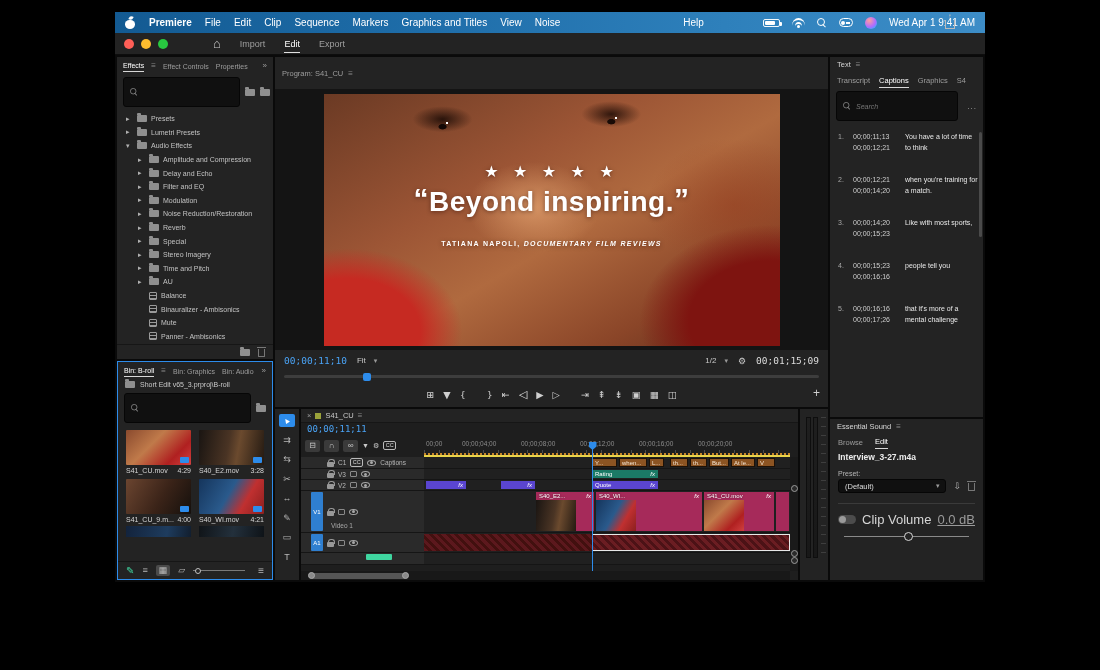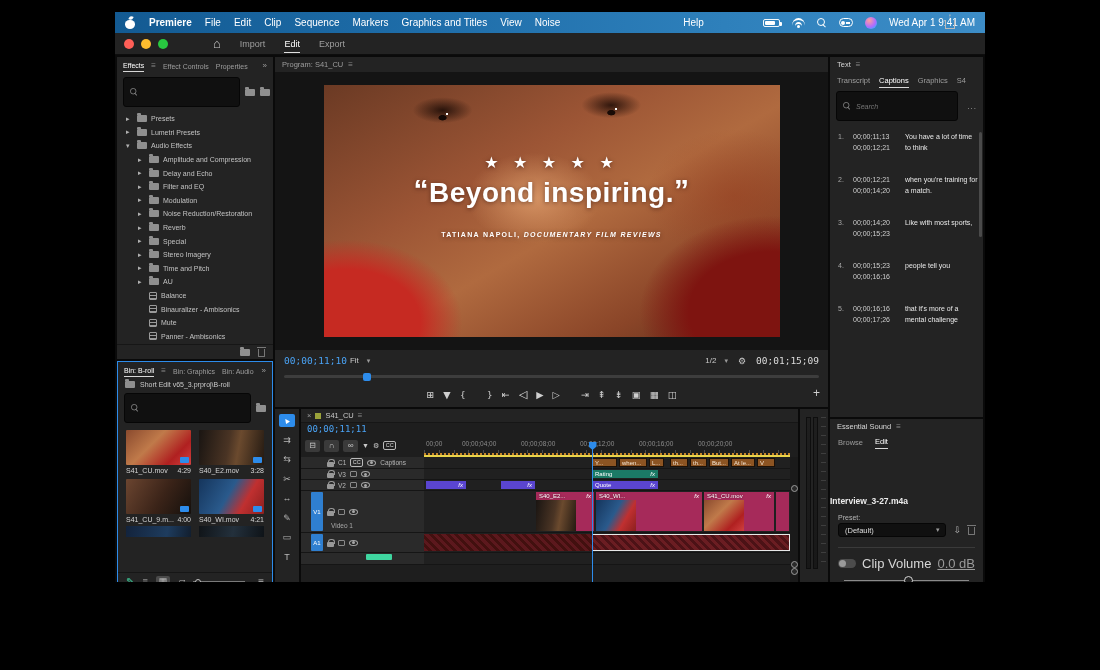--- a/index.html
+++ b/index.html
@@ -95,41 +95,41 @@
 .binfoot{margin-top:auto;height:18px;border-top:1px solid #161616;display:flex;align-items:center;gap:8px;padding:0 8px;color:#b8b8b8;}
 .pencil{color:#3fd6a0;font-size:10px;}
 .viewico{font-size:9px;line-height:1;}
 .active-view{background:#4a4a4a;border-radius:2px;padding:1px 3px;}
 .zslider{position:relative;width:52px;height:8px;}
 .zslider::before{content:"";position:absolute;left:0;right:0;top:3.5px;height:1px;background:#7a7a7a;}
 .zslider i{position:absolute;left:2px;top:1px;width:6px;height:6px;border:1px solid #c0c0c0;border-radius:50%;background:#232323;}
 .binfoot .sort{margin-left:auto;font-size:10px;}
 
 .program{height:350px;display:flex;flex-direction:column;}
-.phead{height:15px;display:flex;align-items:center;gap:5px;padding:0 7px;font-size:7.5px;color:#9d9d9d;}
+.phead{height:32px;display:flex;align-items:center;gap:5px;padding:0 7px;font-size:7.5px;color:#9d9d9d;}
 .pvideo-wrap{flex:1;background:#141414;display:flex;align-items:center;justify-content:center;}
 .pvideo{width:456px;height:252px;position:relative;overflow:hidden;background:
  radial-gradient(6px 4px at 26% 13%,#140906 60%,transparent 75%),
  radial-gradient(2px 2px at 27% 11.5%,#fff 45%,transparent 70%),
  radial-gradient(6px 4px at 63% 11%,#190b06 60%,transparent 75%),
  radial-gradient(2px 2px at 64% 9.5%,#fff 45%,transparent 70%),
  radial-gradient(46px 20px at 26% 10%,rgba(25,10,5,.85),transparent 65%),
  radial-gradient(46px 20px at 63% 8%,rgba(30,12,6,.85),transparent 65%),
  radial-gradient(95px 65px at 46% 45%,rgba(228,163,112,.75),transparent 70%),
  radial-gradient(175px 125px at 5% 94%,#c62a22 0 42%,rgba(198,42,34,0) 66%),
  radial-gradient(205px 150px at 98% 90%,#7e1410 0 40%,rgba(126,20,16,0) 64%),
  radial-gradient(125px 95px at 90% 44%,rgba(150,60,30,.5),transparent 70%),
  linear-gradient(150deg,#6b3a24,#9c5535 35%,#b06a3f 55%,#8a4528 80%,#5c2c1a);}
 .ov{position:absolute;left:0;right:0;text-align:center;color:#fff;text-shadow:0 1px 4px rgba(40,10,5,.5);}
 .stars{top:68px;font-size:16px;letter-spacing:5px;}
 .quote{top:88px;font-size:28px;font-weight:bold;letter-spacing:.5px;}
 .quote .qm{font-size:30px;vertical-align:2px;}
 .attr{top:146px;font-size:7px;font-weight:bold;letter-spacing:1.3px;}
 .attr i{font-style:italic;}
-.tcrow{height:21px;display:flex;align-items:center;gap:3px;padding:0 9px;}
+.tcrow{height:21px;display:flex;align-items:center;gap:10px;padding:0 9px;}
 .tcblue{color:#4aa3f5;font-family:"DejaVu Sans Mono",monospace;font-size:9.5px;}
 .chipdd{display:flex;align-items:center;gap:8px;color:#c9c9c9;font-size:8px;}
 .chipdd .dda{font-size:7px;color:#9a9a9a;}
 .tcr-right{margin-left:auto;display:flex;align-items:center;gap:10px;}
 .wrench{color:#c9c9c9;font-size:9px;}
 .tcdur{color:#dcdcdc;font-family:"DejaVu Sans Mono",monospace;font-size:9.5px;}
 .scrub{height:11px;position:relative;margin:0 9px;}
 .scrub::before{content:"";position:absolute;left:0;right:0;top:4px;height:3px;background:#3d3d3d;border-radius:2px;}
 .scrub .ph{position:absolute;left:14.8%;top:2px;width:8px;height:8px;background:#2d8ceb;border-radius:2px;}
 .transport{height:25px;display:flex;align-items:center;justify-content:center;gap:9px;position:relative;}
@@ -224,21 +224,21 @@
 .dots3{margin-left:4px;color:#b5b5b5;font-size:8px;letter-spacing:1px;}
 .caplist{flex:1;overflow:hidden;padding:8px 4px 0 8px;position:relative;}
 .caprow{display:flex;gap:5px;margin-bottom:22px;font-size:7px;line-height:10.5px;}
 .capn{width:10px;color:#a8a8a8;flex:none;}
 .captimes{width:47px;flex:none;color:#cfcfcf;display:flex;flex-direction:column;}
 .captext{flex:1;color:#e8e8e8;}
 .capscroll{position:absolute;right:1px;top:8px;width:3px;height:105px;background:#4a4a4a;border-radius:2px;}
 .sound{flex:1;display:flex;flex-direction:column;padding:0 0 4px;}
 .soundtabs{display:flex;align-items:center;height:15px;padding:0 8px;gap:12px;font-size:7.5px;color:#9d9d9d;}
 .soundtabs .ptab.active{color:#fff;border-bottom:1px solid #d8d8d8;}
-.sfile{padding:3px 0 2px;font-size:8.5px;font-weight:bold;color:#ececec;margin-top:44px;}
+.sfile{padding:3px 8px 2px;font-size:8.5px;font-weight:bold;color:#ececec;}
 .srow{display:flex;align-items:center;gap:5px;padding:3px 8px;}
 .spk{width:10px;height:8px;position:relative;flex:none;}
 .spk::before{content:"";position:absolute;left:0;top:2px;width:3px;height:4px;background:#c9c9c9;}
 .spk::after{content:"";position:absolute;left:2px;top:0;border-top:4px solid transparent;border-bottom:4px solid transparent;border-left:5px solid #c9c9c9;}
 .sdialabel{font-size:7.5px;color:#d6d6d6;}
 .clearbtn{margin-left:auto;border:1px solid #7a7a7a;border-radius:3px;background:none;color:#e0e0e0;font-size:7px;padding:2.5px 6px;}
 .presetlabel{padding:6px 8px 2px;font-size:7px;color:#b5b5b5;}
 .selrow{display:flex;align-items:center;gap:7px;padding:0 8px;}
 .select{flex:1;height:14px;background:#101010;border:1px solid #060606;border-radius:3px;display:flex;align-items:center;padding:0 6px;font-size:7.5px;color:#ddd;}
 .select .dda{margin-left:auto;font-size:7px;color:#9a9a9a;}

